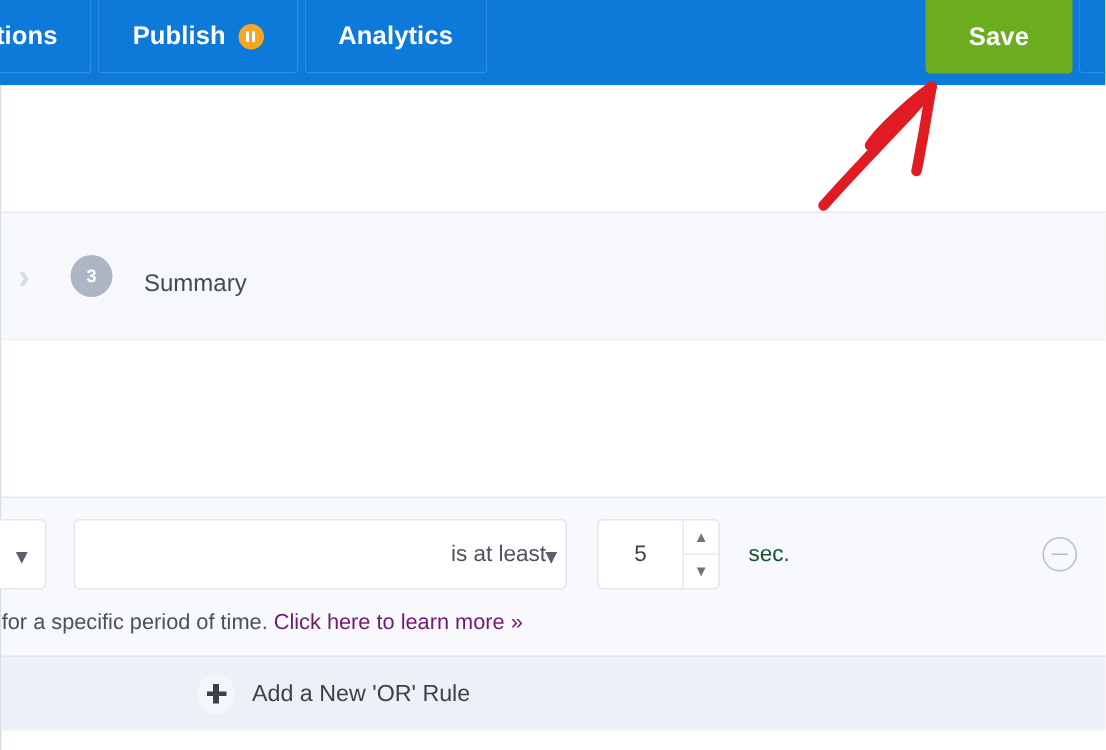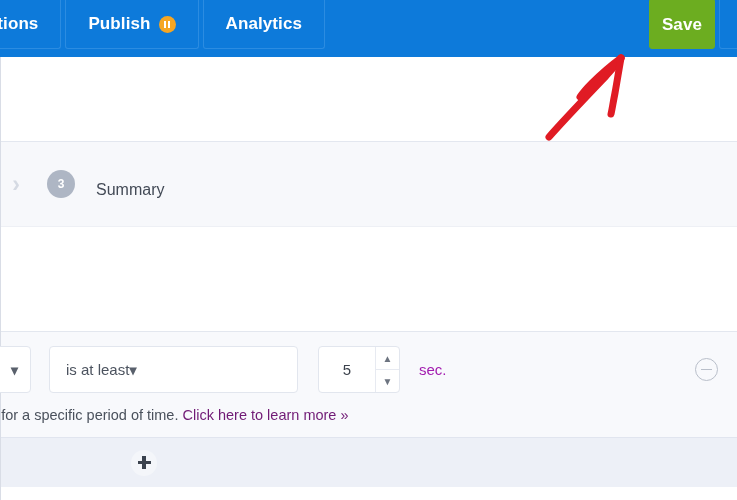--- a/index.html
+++ b/index.html
@@ -65,21 +65,21 @@
     white-space: nowrap;
     margin-right: 4px;
     border-radius: 0 0 3px 3px;
   }
   .nav-item.plain {
     border-color: #2b8ce1;
   }
   .nav-item.save {
     background: #6cad20;
     border: 1px solid #6cad20;
-    padding: 0 12px;
+    padding: 0 28px;
     margin-right: 4px;
   }
   .nav-item.trailing {
     padding: 0 14px;
     min-width: 40px;
   }
   .pause-badge {
     display: inline-flex;
     align-items: center;
     justify-content: center;
@@ -184,24 +184,24 @@
     color: #4c535f;
     font-size: 15px;
   }
   .select-box.cut {
     width: 46px;
     margin-left: -16px;
     justify-content: flex-end;
     padding-right: 12px;
   }
   .select-box.cond {
-    width: 249px;
+    width: 329px;
     margin-left: 18px;
-    padding: 0 18px 0 16px;
-    justify-content: flex-start;
+    padding: 0 6px 0 16px;
+    justify-content: flex-end;
   }
   .chev-down {
     color: #59606c;
     font-size: 14px;
     font-weight: bold;
     line-height: 1;
   }
   .stepper {
     margin-left: 20px;
     width: 82px;
@@ -234,21 +234,21 @@
     justify-content: center;
     color: #6d7480;
     font-size: 10px;
     font-weight: bold;
   }
   .stepper-arrows span.up {
     border-bottom: 1px solid #e7eaf1;
   }
   .unit {
     margin-left: 19px;
-    color: #a21caf;
+    color: #14532d;
     font-size: 15px;
   }
   .remove-btn {
     margin-left: auto;
     margin-right: 19px;
     width: 23px;
     height: 23px;
     border-radius: 50%;
     border: 1.6px solid #b9bfca;
     box-sizing: border-box;
@@ -411,20 +411,21 @@
         <span>ge for a specific period of time.</span>
         <a href="#">Click here to learn more »</a>
       </div>
 
       <div class="rule-tail"></div>
     </div>
 
     <div class="add-band">
       <div class="add-btn">
         <span class="plus-circle"></span>
+        <span class="add-label">Add a New 'OR' Rule</span>
       </div>
     </div>
 
   </div>
 
   <svg class="annotation" viewBox="0 0 737 500" xmlns="http://www.w3.org/2000/svg">
     <path d="M549,137 C562,122 585,98 606,76 C614,67 619,61 621,58" stroke="#e01b24" stroke-width="7" fill="none" stroke-linecap="round" stroke-linejoin="round"></path>
     <path d="M621,58 C610,66 600,75 592,83 C586,89 582,94 580,97" stroke="#e01b24" stroke-width="7" fill="none" stroke-linecap="round" stroke-linejoin="round"></path>
     <path d="M621,58 C619,69 617,82 615,93 C613,103 612,110 611,114" stroke="#e01b24" stroke-width="7" fill="none" stroke-linecap="round" stroke-linejoin="round"></path>
   </svg>

